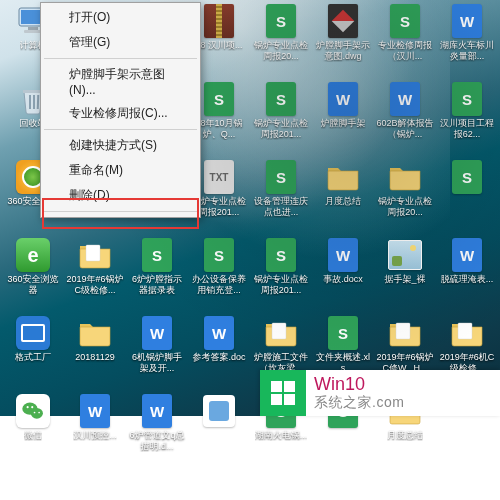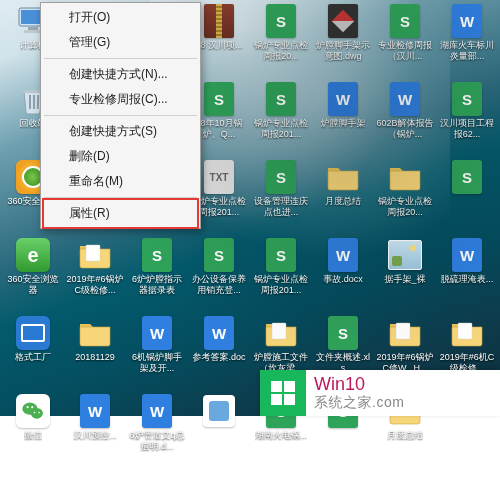--- a/index.html
+++ b/index.html
@@ -545,28 +545,27 @@
       <div class="label">月度总结</div>
     </div>
     <div class="icon"></div>
 
   </div>
 
   <div class="ctx">
     <div class="mi">打开(O)</div>
     <div class="mi">管理(G)</div>
     <div class="sep"></div>
-    <div class="mi">创建快捷方式(N)...</div>
+    <div class="mi">炉膛脚手架示意图(N)...</div>
     <div class="mi">专业检修周报(C)...</div>
     <div class="sep"></div>
     <div class="mi">创建快捷方式(S)</div>
+    <div class="mi">重命名(M)</div>
     <div class="mi">删除(D)</div>
-    <div class="mi">重命名(M)</div>
     <div class="sep"></div>
-    <div class="mi">属性(R)</div>
     <div class="highlight" style="top: 195px; left: 1px; width: 153px; height: 27px;"></div>
   </div>
 
   <div class="watermark">
     <div class="wm-winlogo">
       <div class="grid4">
           <div></div>
           <div></div>
           <div></div>
           <div></div>

